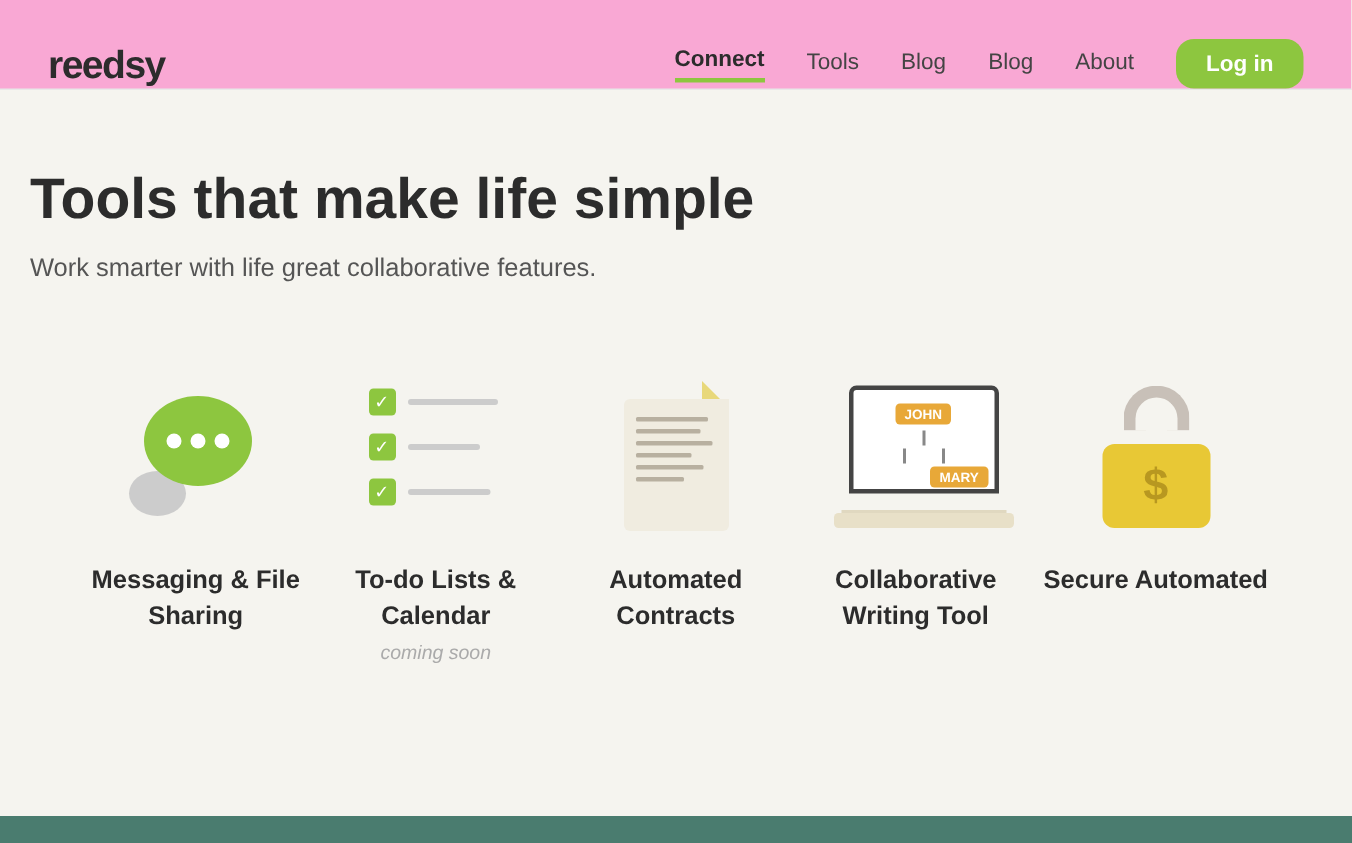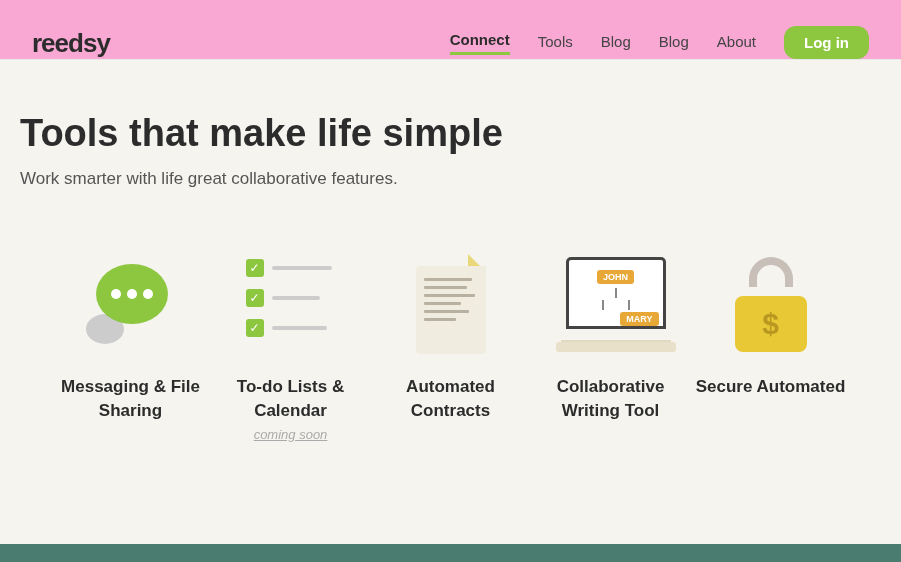--- a/index.html
+++ b/index.html
@@ -100,21 +100,20 @@
       font-size: 17px;
       font-weight: 700;
       color: #2c2c2c;
       line-height: 1.4;
     }
     .feature-subtitle {
       font-size: 13px;
       color: #aaa;
       font-style: italic;
       margin-top: 4px;
-      text-decoration: underline;
     }
 
     
     .msg-icon {
       position: relative;
       width: 90px;
       height: 80px;
     }
     .bubble-main {
       width: 72px;

